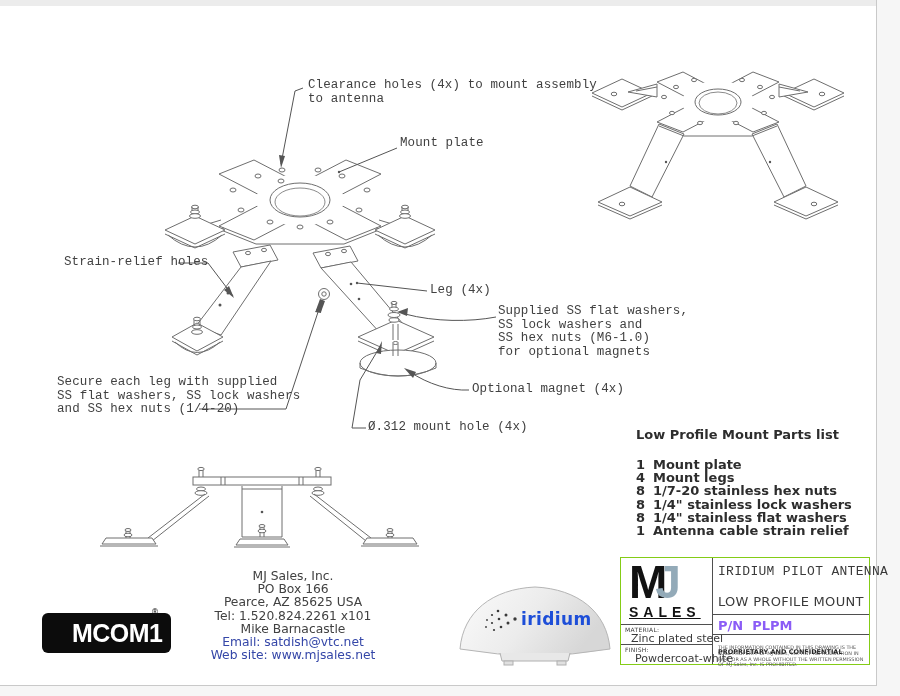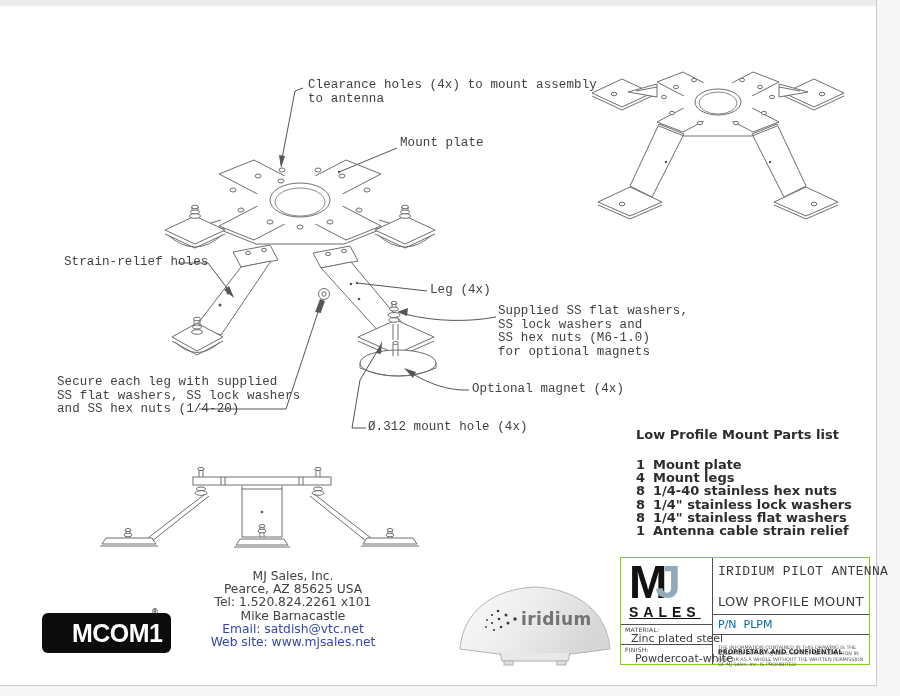--- a/index.html
+++ b/index.html
@@ -12,34 +12,34 @@
   .plist-title{font-size:13px;font-weight:bold;color:#2d2d2d;white-space:nowrap;}
   .plist-row{display:flex;font-size:13px;font-weight:bold;color:#2d2d2d;line-height:13.2px;white-space:nowrap;}
   .plist-qty{width:17px;flex:none;}
   
   .contact{width:224px;text-align:center;font-size:12.3px;line-height:13.2px;color:#414141;}
   .contact .link{color:#3547a8;}
   
   .tb-border{border:1px solid #84cc16;}
   .tb-line{background:#4f4f4f;}
   .tb-product{font-size:13px;letter-spacing:0.3px;color:#3a3a3a;white-space:nowrap;}
-  .tb-pn{font-size:11px;color:#0369a1;white-space:nowrap;}
+  .tb-pn{font-size:13px;color:#8b5cf6;white-space:nowrap;font-weight:bold;}
   .tb-small-label{font-size:6px;color:#3a3a3a;letter-spacing:0.3px;}
   .tb-value{font-size:11px;color:#3a3a3a;white-space:nowrap;}
   .tb-prop-title{font-size:6.5px;font-weight:bold;color:#222;white-space:nowrap;}
   .tb-prop-text{font-size:4.9px;line-height:5.8px;color:#555;width:150px;}
   
   .mj-m{font-family:"Liberation Sans",sans-serif;font-weight:900;font-size:46px;line-height:40px;color:#121212;}
   .mj-j{font-family:"Liberation Sans",sans-serif;font-weight:900;font-size:46px;line-height:40px;color:#93aab8;margin-left:-12px;}
   .mj-sales{font-family:"Liberation Sans",sans-serif;font-weight:700;font-size:14px;letter-spacing:5px;color:#121212;text-decoration:underline;}
   
   .mcom1-box{width:108px;height:40px;background:#0c0c0c;border-radius:6px;display:flex;align-items:center;justify-content:center;padding-left:21px;}
   .mcom1-text{color:#ffffff;font-family:"Liberation Sans",sans-serif;font-weight:800;font-size:26px;letter-spacing:-0.5px;transform:scaleX(0.96);}
   .mcom1-reg{font-size:8px;color:#1a1a1a;}
-  .iridium-text{font-size:17px;font-weight:600;color:#737373;letter-spacing:0.4px;}
+  .iridium-text{font-size:17px;font-weight:600;color:#1d4ed8;letter-spacing:0.4px;}
   .gutter{background:#f6f6f6;}
   .edge-line{background:#c9c9c9;}
 </style>
 </head>
 <body>
 
 <div id="sheet">
 
   <div class="abs" style="left:0;top:0;width:900px;height:6px;background:#ececec;"></div>
   <div class="abs edge-line" style="left:876px;top:0;width:1px;height:696px;"></div>
@@ -315,21 +315,21 @@
       <div class="plist-row">
         <span class="plist-qty">1</span>
         <span>Mount plate</span>
       </div>
       <div class="plist-row">
         <span class="plist-qty">4</span>
         <span>Mount legs</span>
       </div>
       <div class="plist-row">
         <span class="plist-qty">8</span>
-        <span>1/4-40 stainless hex nuts</span>
+        <span>1/7-20 stainless hex nuts</span>
       </div>
       <div class="plist-row">
         <span class="plist-qty">8</span>
         <span>1/4" stainless lock washers</span>
       </div>
       <div class="plist-row">
         <span class="plist-qty">8</span>
         <span>1/4" stainless flat washers</span>
       </div>
       <div class="plist-row">
@@ -341,20 +341,21 @@
 
   <div class="abs" style="left:42px;top:613px;">
     <div class="mcom1-box">
       <span class="mcom1-text">MCOM1</span>
     </div>
   </div>
   <div class="abs mcom1-reg" style="left:151px;top:608px;">®</div>
 
   <div class="abs contact" style="left:181px;top:570px;">
     <div>MJ Sales, Inc.</div>
+    <div>PO Box 166</div>
     <div>Pearce, AZ 85625 USA</div>
     <div>Tel: 1.520.824.2261 x101</div>
     <div>Mike Barnacastle</div>
     <div class="link">Email: satdish@vtc.net</div>
     <div class="link">Web site: www.mjsales.net</div>
   </div>
 
   <div class="abs iridium-text" style="left:521px;top:609px;">iridium</div>
 
   <div class="abs tb-border" style="left:620px;top:557px;width:248px;height:106px;background:#ffffff;">

